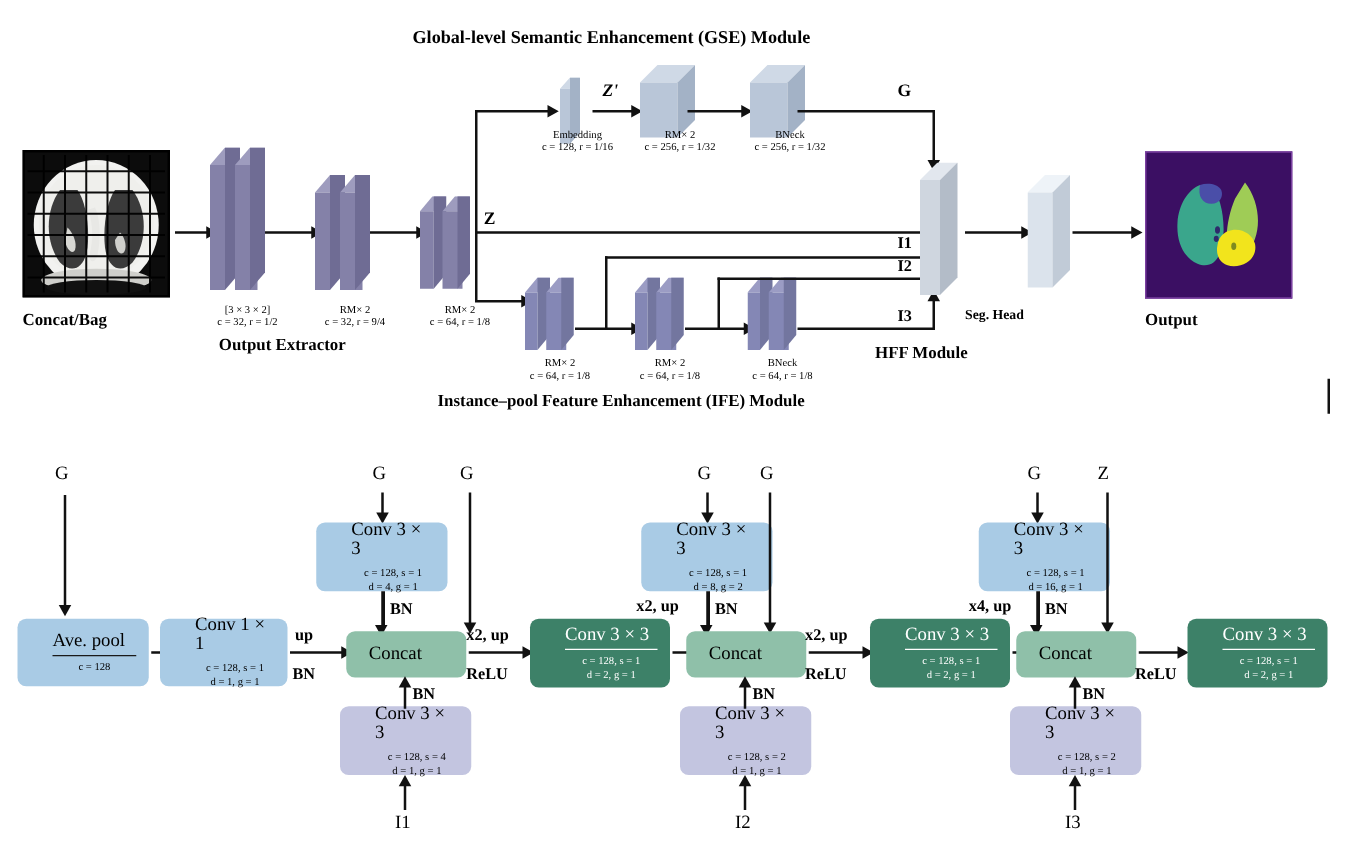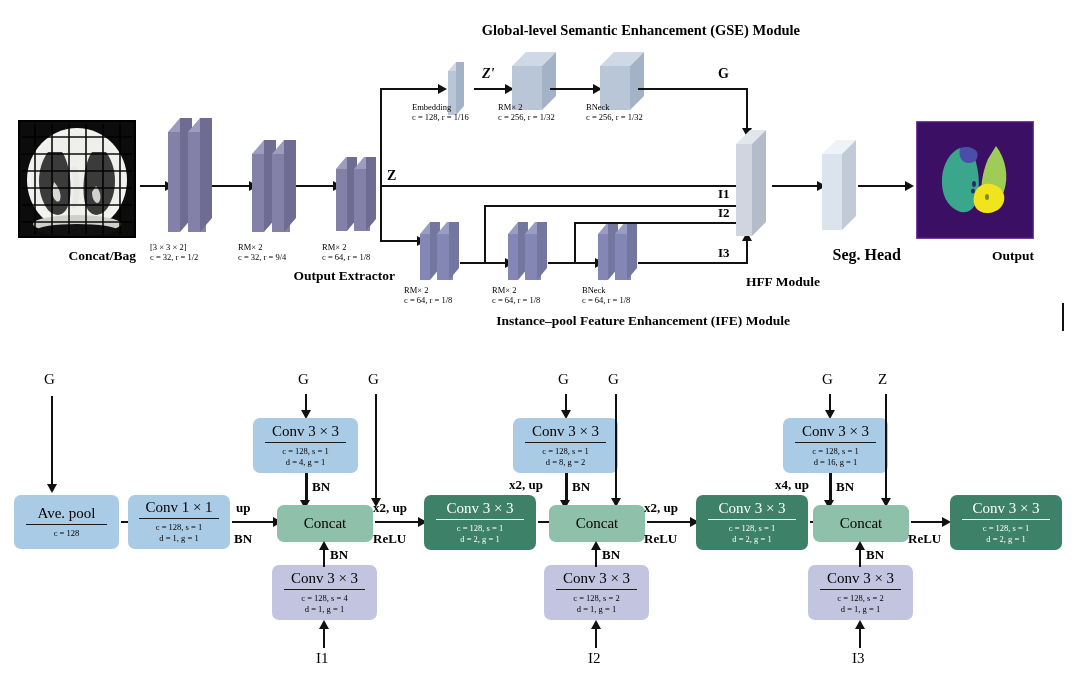--- a/index.html
+++ b/index.html
@@ -1,36 +1,36 @@
 <!DOCTYPE html>
 <html><head>
 <meta charset="utf-8">
 <style>
   html,body{margin:0;padding:0;background:#ffffff;}
   body{width:1080px;height:678px;position:relative;overflow:hidden;
        font-family:"Liberation Serif", serif;color:#000;}
   .abs{position:absolute;}
-  .ttl{font-family:"Liberation Serif",serif;font-weight:bold;text-align:right;}
-  .cap{font-family:"Liberation Serif",serif;line-height:1.15;}
+  .ttl{font-family:"Liberation Serif",serif;font-weight:bold;text-align:left;}
+  .cap{font-family:"Liberation Serif",serif;text-align:center;line-height:1.15;}
 
   
   .slab{position:absolute;}
 
   
   .ln{position:absolute;background:#111;}
   .hln{height:2px;}
   .vln{width:2px;}
   .ah-r,.ah-l,.ah-u,.ah-d{position:absolute;width:0;height:0;}
   .ah-r{border-top:5px solid transparent;border-bottom:5px solid transparent;border-left:9px solid #111;}
   .ah-d{border-left:5px solid transparent;border-right:5px solid transparent;border-top:9px solid #111;}
   .ah-u{border-left:5px solid transparent;border-right:5px solid transparent;border-bottom:9px solid #111;}
 
   
   .bx{position:absolute;border-radius:7px;box-sizing:border-box;
-      display:flex;flex-direction:column;align-items:center;justify-content:center;}
+      display:flex;flex-direction:column;justify-content:center;padding-left:18px;}
   .bx .hd{font-size:15px;line-height:1;padding:2px 10px 3px 10px;}
   .bx .rule{height:1px;background:#1a1a1a;width:78%;margin:0 auto 2px auto;}
   .bx .sub{font-size:8.5px;line-height:1.25;text-align:center;padding:1px 4px 2px 4px;}
   .bx.simple{justify-content:center;}
   .bx .hd1{font-size:15px;line-height:1;}
 
   .lbl{position:absolute;font-family:"Liberation Serif",serif;font-weight:bold;font-size:13px;}
   .lblG{position:absolute;font-family:"Liberation Serif",serif;font-size:15px;}
 
   
@@ -268,21 +268,21 @@
 <div class="ln hln" style="left:772px;top:185px;width:46px;"></div>
 <div class="ah-r" style="left:817px;top:181px;"></div>
 
 <div class="slab" style="left:822px;top:140px;width:52px;height:100px;">
   <svg width="52" height="100" viewBox="0 0 52 100">
     <polygon points="0,14 14,0 34,0 20,14" fill="#eef3f8"></polygon>
     <rect x="0" y="14" width="20" height="76" fill="#dbe3ec"></rect>
     <polygon points="20,14 34,0 34,76 20,90" fill="#c1cbd7"></polygon>
   </svg>
 </div>
-<div class="abs ttl" style="left:801px;top:246px;width:100px;font-size:16px;">Seg. Head</div>
+<div class="abs ttl" style="left:772px;top:246px;width:100px;font-size:11px;">Seg. Head</div>
 
 <div class="ln hln" style="left:858px;top:185px;width:48px;"></div>
 <div class="ah-r" style="left:905px;top:181px;"></div>
 
 <div class="abs" style="left:916px;top:121px;width:118px;height:118px;">
   <svg width="118" height="118" viewBox="0 0 118 118">
     <rect x="0" y="0" width="118" height="118" fill="#3b0f63"></rect>
     <path d="M44 27 C34 31 27 43 26 57 C25 73 31 85 42 90 C52 94 60 88 62 74 C65 55 60 36 54 28 Z" fill="#3aa68c"></path>
     <path d="M44 27 C50 25 58 26 61 31 C63 36 60 42 53 42 C46 42 42 36 44 27 Z" fill="#4a4ea8"></path>
     <path d="M80 25 C90 38 93 56 88 70 C84 82 74 88 68 80 C63 72 66 52 72 38 Z" fill="#9fcc56"></path>

